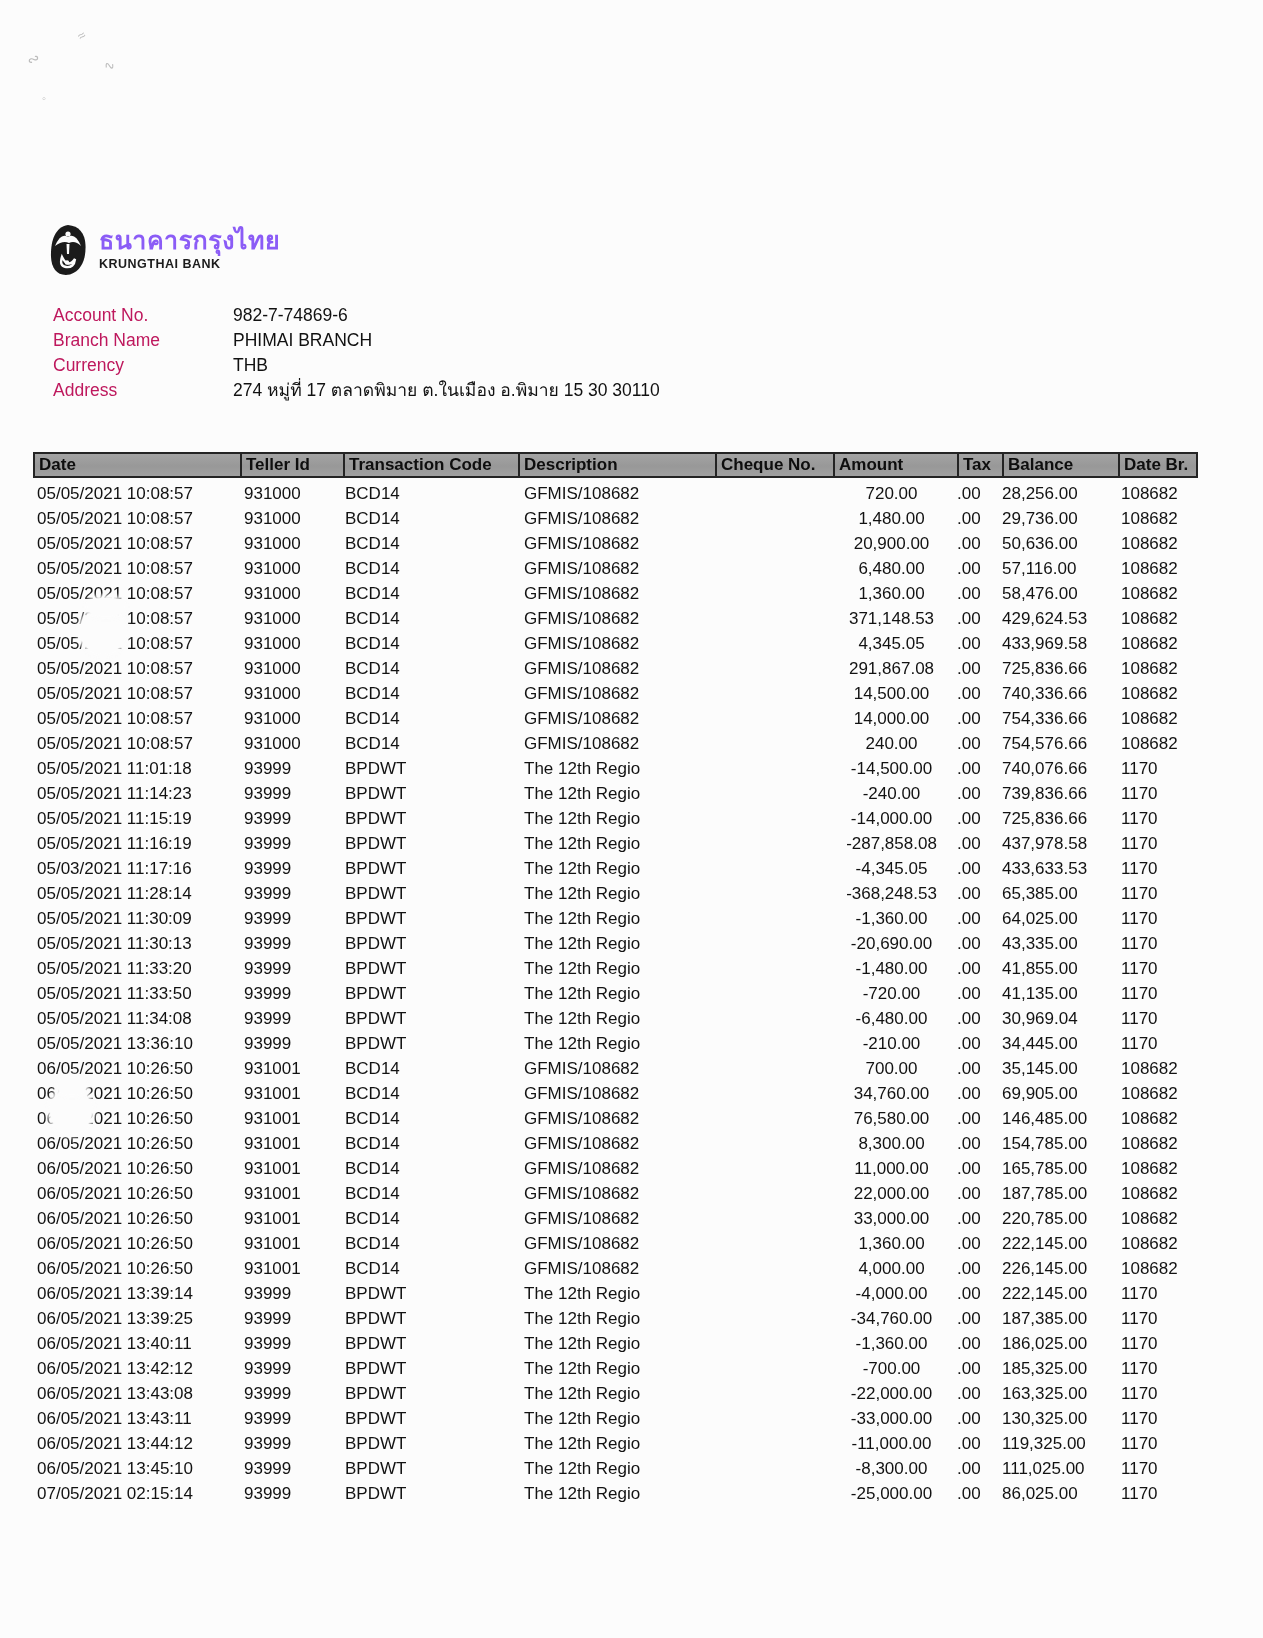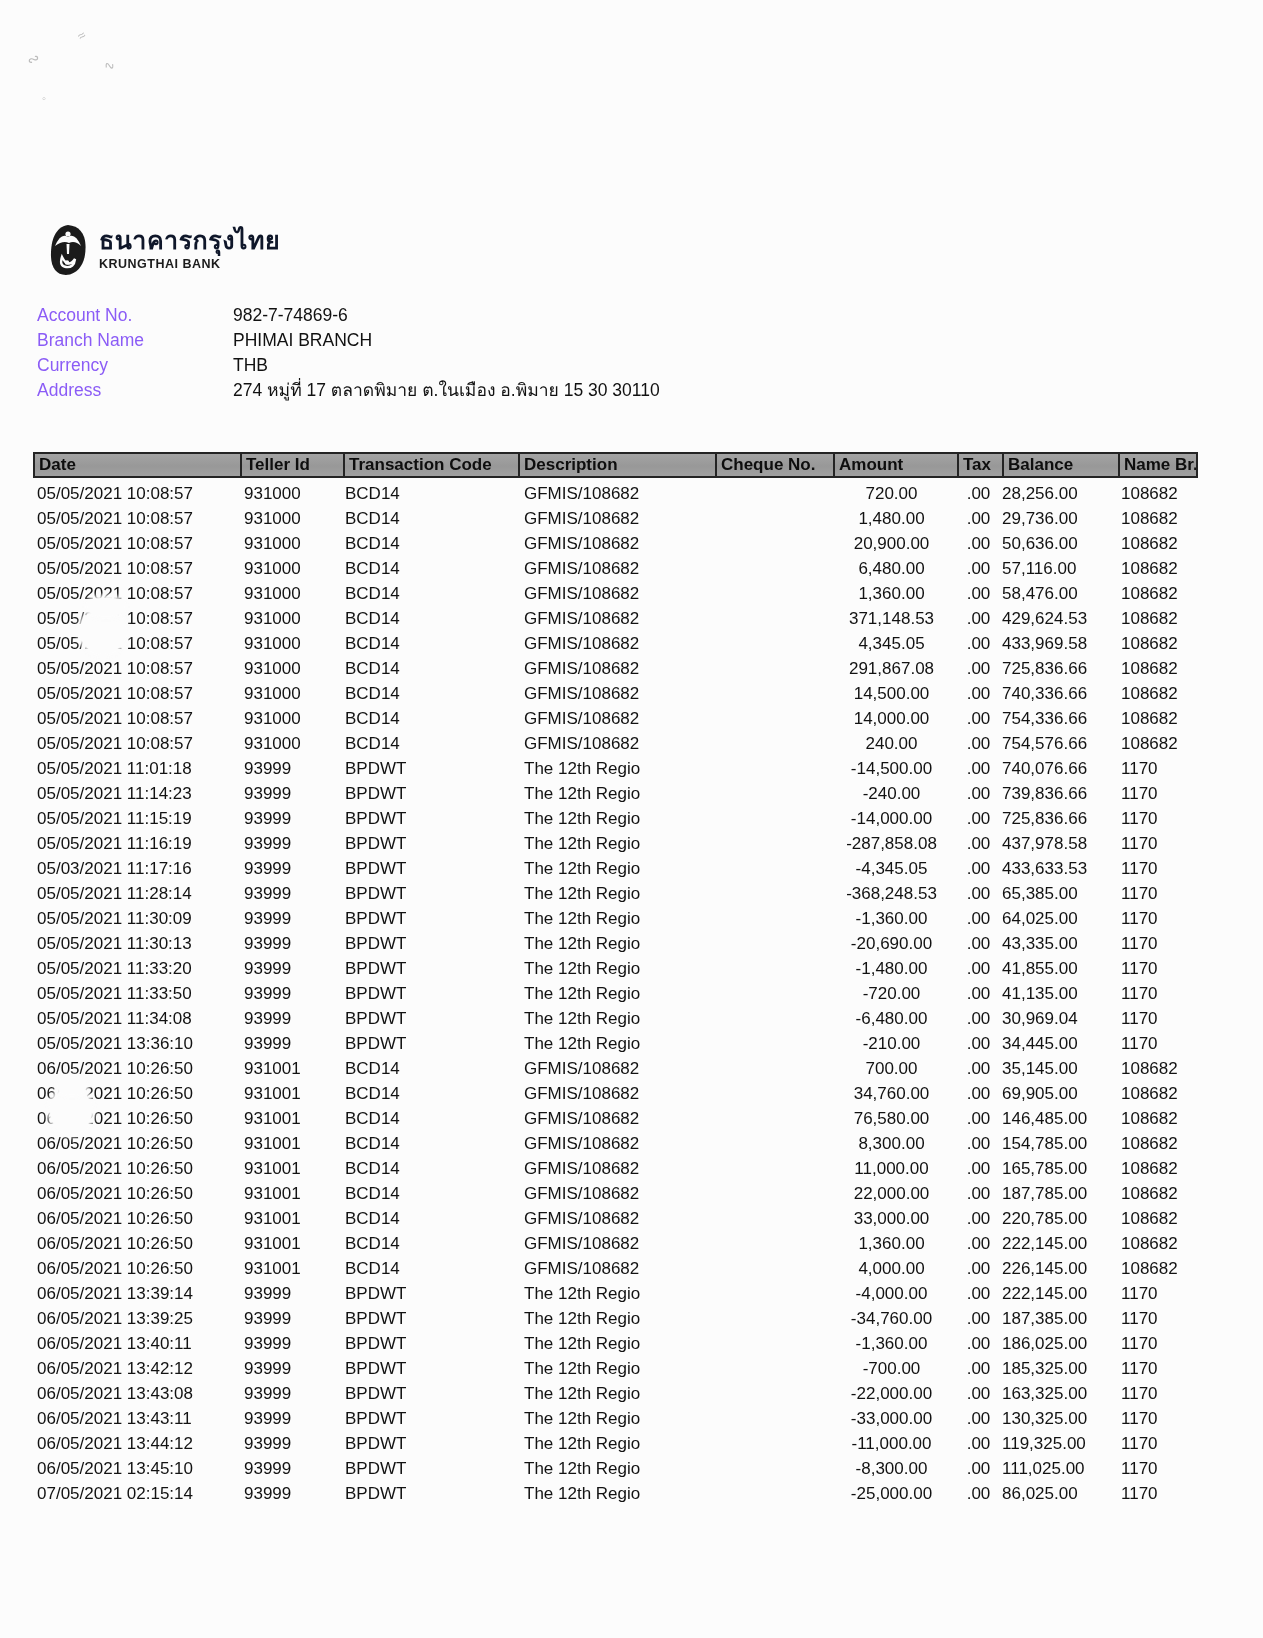--- a/index.html
+++ b/index.html
@@ -9,27 +9,27 @@
     font-family:"Liberation Sans","DejaVu Sans",sans-serif;
     -webkit-font-smoothing:antialiased;
   }
   
   .pencil{position:absolute;color:#bcbcbc;font-size:13px;user-select:none;}
 
   
   .logo-block{position:absolute;left:48px;top:224px;display:flex;align-items:flex-start;gap:11px;}
   .emblem{width:40px;height:52px;display:block;}
   .bank-names{padding-top:4px;line-height:1;}
-  .bank-thai{font-size:25px;font-weight:bold;letter-spacing:.5px;color:#0f172a;}
+  .bank-thai{font-size:25px;font-weight:bold;letter-spacing:.5px;color:#8b5cf6;}
   .bank-eng{font-size:12.5px;font-weight:bold;letter-spacing:.5px;margin-top:5px;color:#1c1c1c;}
 
   
   .account-block{position:absolute;left:37px;top:303px;font-size:17.5px;line-height:25px;}
   .acct-row{display:grid;grid-template-columns:196px auto;}
-  .acct-label{color:#8b5cf6;}
+  .acct-label{color:#be185d;margin-left:16px;}
   .acct-value{color:#111;}
 
   
   .stmt-table{position:absolute;left:33px;top:452px;width:1165px;font-size:17px;}
   .thead{
     display:grid;grid-template-columns:205px 103px 175px 197px 118px 124px 45px 116px 1fr;
     height:26px;box-sizing:border-box;
     background:linear-gradient(180deg,#a4a4a4 0%,#989898 55%,#a0a0a0 100%);
     border:2px solid #242424;
     font-weight:bold;color:#0e0e0e;line-height:21px;
@@ -40,21 +40,21 @@
   .trow{
     display:grid;grid-template-columns:207px 103px 175px 197px 118px 124px 45px 116px 1fr;
     height:25px;line-height:25px;color:#121212;
   }
   .cell{white-space:nowrap;overflow:visible;}
   .c0{padding-left:4px;}
   .c1{padding-left:4px;}
   .c2{padding-left:2px;}
   .c3{padding-left:6px;}
   .c5{text-align:center;padding-right:7px;}
-  .c6{text-align:center;padding-right:2px;}
+  .c6{text-align:left;padding-right:2px;}
   .c7{text-align:left;padding-right:6px;}
   .c8{padding-left:3px;}
 
   
   .smudge{position:absolute;background:#fcfcfc;border-radius:50%;
           box-shadow:0 0 4px 3px rgba(252,252,252,.95);}
   .smudge-1a{left:80px;top:610px;width:46px;height:44px;}
   .smudge-1b{left:88px;top:598px;width:36px;height:18px;border-radius:40%;}
   .smudge-2a{left:50px;top:1088px;width:42px;height:46px;}
   .smudge-2b{left:58px;top:1078px;width:28px;height:16px;border-radius:40%;}
@@ -104,21 +104,21 @@
 <div class="stmt-table">
   <div class="thead">
     <div class="th">Date</div>
     <div class="th">Teller Id</div>
     <div class="th">Transaction Code</div>
     <div class="th">Description</div>
     <div class="th">Cheque No.</div>
     <div class="th">Amount</div>
     <div class="th">Tax</div>
     <div class="th">Balance</div>
-    <div class="th">Name Br.</div>
+    <div class="th">Date Br.</div>
   </div>
   <div class="tbody" id="tbody">
       <div class="trow">
         <div class="cell c0">05/05/2021 10:08:57</div>
         <div class="cell c1">931000</div>
         <div class="cell c2">BCD14</div>
         <div class="cell c3">GFMIS/108682</div>
         <div class="cell c4"></div>
         <div class="cell c5">720.00</div>
         <div class="cell c6">.00</div>

